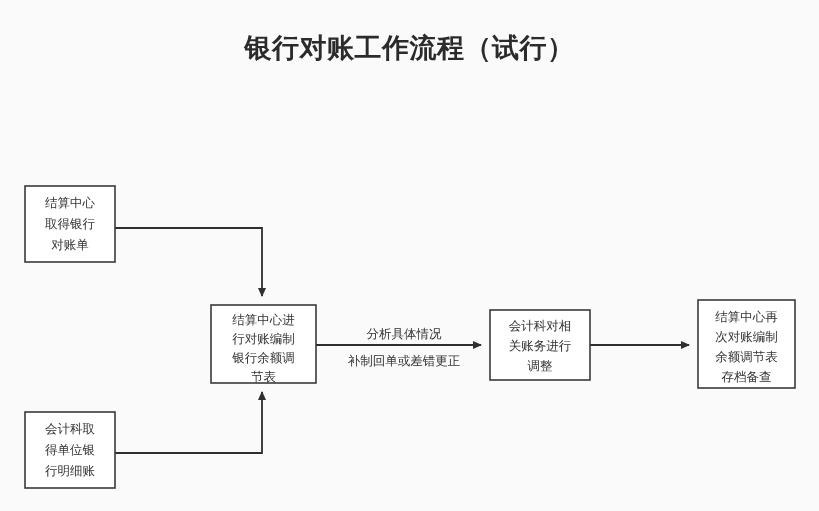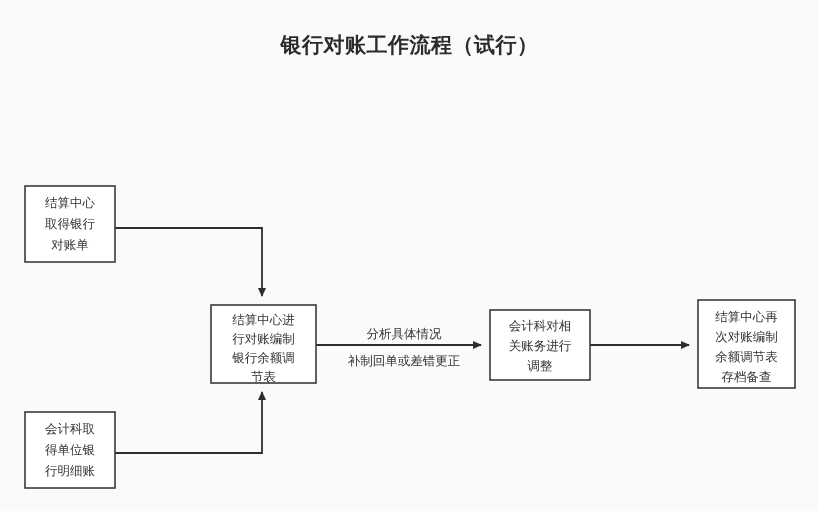--- a/index.html
+++ b/index.html
@@ -18,21 +18,21 @@
     position: relative;
     width: 819px;
     height: 511px;
   }
   #page-title {
     position: absolute;
     top: 32px;
     left: 0;
     width: 819px;
     text-align: center;
-    font-size: 21px;
+    font-size: 27px;
     font-weight: bold;
     color: #2b2b2b;
     letter-spacing: 0.5px;
     line-height: 1.2;
   }
   svg.flow-canvas {
     position: absolute;
     top: 0;
     left: 0;
     width: 819px;

